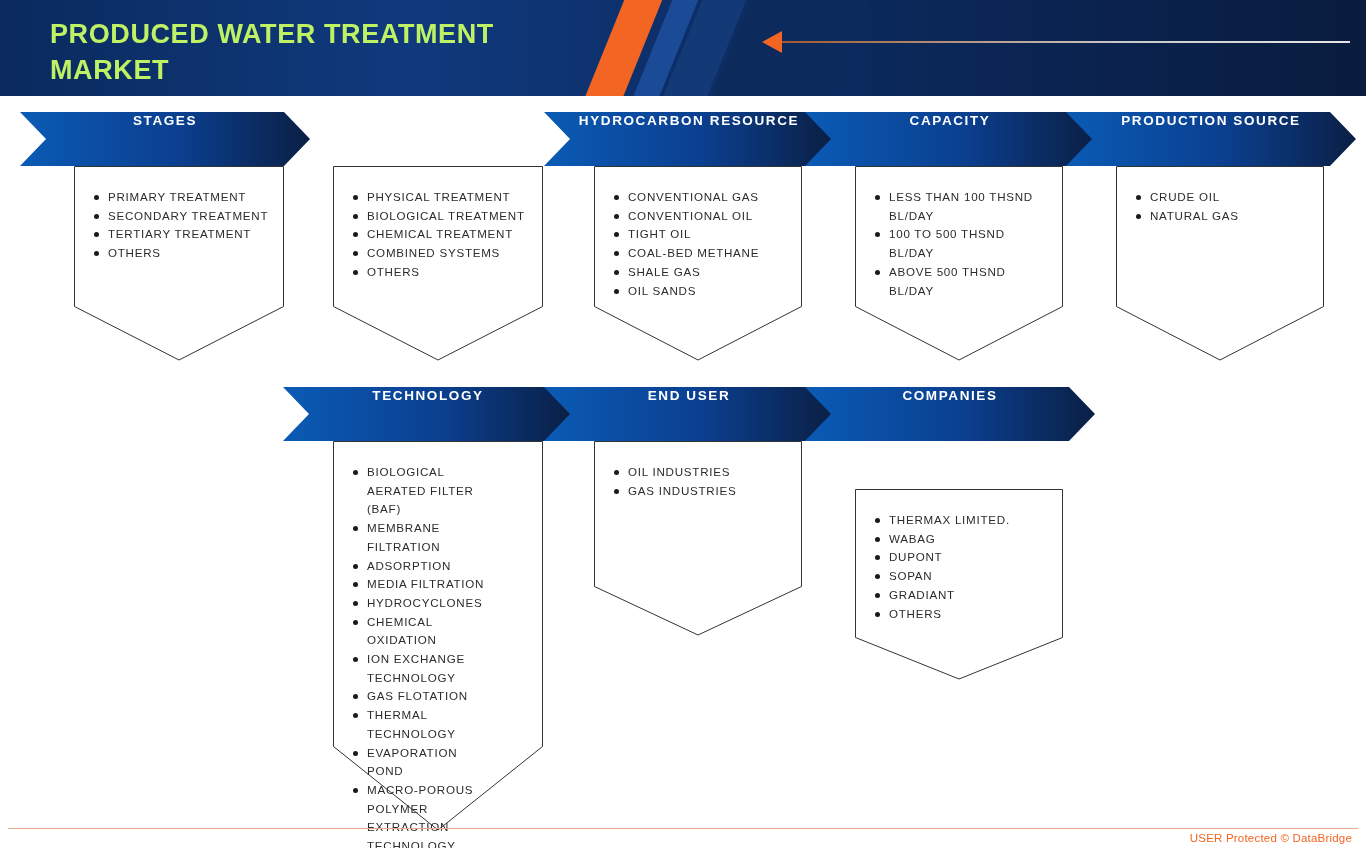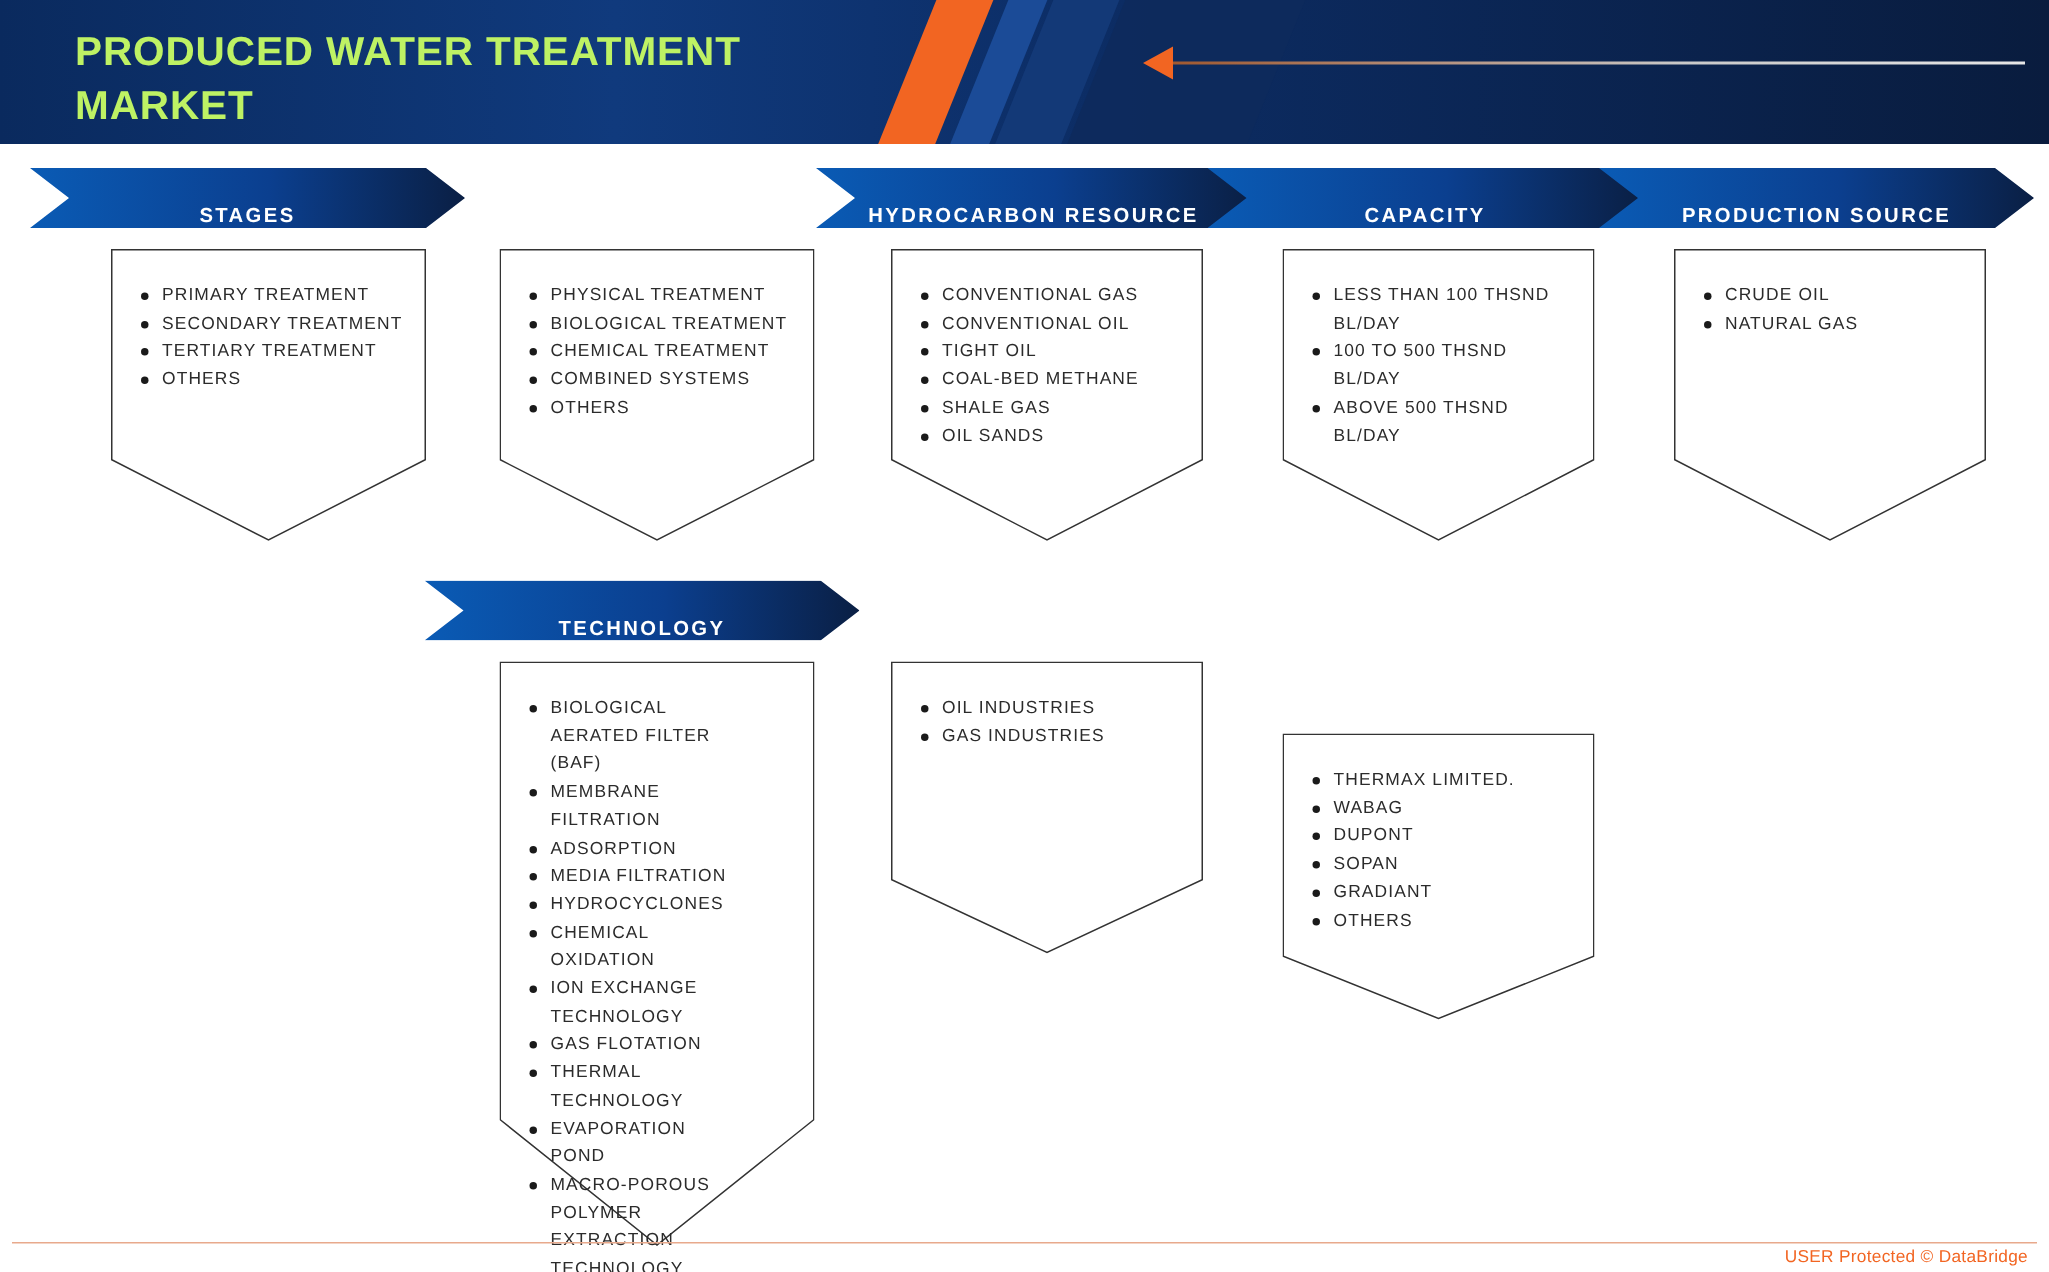--- a/index.html
+++ b/index.html
@@ -61,24 +61,24 @@
     left: 762px; top: 31px;
     width: 0; height: 0;
     border-top: 11px solid transparent;
     border-bottom: 11px solid transparent;
     border-right: 20px solid #f26522;
   }
 
   
   .chev {
     position: absolute;
-    height: 40px;
+    height: 54px;
     color: #ffffff;
     display: flex;
-    align-items: flex-end;
+    align-items: flex-start;
     justify-content: center;
     text-align: center;
     font-size: 13.5px;
     font-weight: bold;
     letter-spacing: 1.6px;
     text-transform: uppercase;
     padding: 0 26px;
     line-height: 17px;
     clip-path: polygon(0 0, calc(100% - 26px) 0, 100% 50%, calc(100% - 26px) 100%, 0 100%, 26px 50%);
   }
@@ -224,20 +224,26 @@
       </svg>
       <ul class="box-list">
         <li>CRUDE OIL</li>
         <li>NATURAL GAS</li>
       </ul>
     </div>
   </div>
 
   <div class="chev" style="left:283px; top:387px; width:290px; background:linear-gradient(90deg,#0a5bb5 0%,#0b3f8f 55%,#0a1f44 100%);">
     <span>TECHNOLOGY</span>
+  </div>
+  <div class="chev" style="left:544px; top:387px; width:290px; background:linear-gradient(90deg,#0a5bb5 0%,#0b3f8f 55%,#0a1f44 100%);">
+    <span>END USER</span>
+  </div>
+  <div class="chev" style="left:805px; top:387px; width:290px; background:linear-gradient(90deg,#0a5bb5 0%,#0b3f8f 55%,#0a1f44 100%);">
+    <span>COMPANIES</span>
   </div>
 
   <div class="boxwrap" style="left:333px; top:441px; width:174px;">
     <div class="box">
       <svg class="box-svg" width="210" height="390" viewBox="0 0 210 390">
         <polygon points="0.5,0.5 209.5,0.5 209.5,305.5 105,389 0.5,305.5" fill="#ffffff" stroke="#333333" stroke-width="1"></polygon>
       </svg>
       <ul class="box-list">
         <li>BIOLOGICAL AERATED FILTER (BAF)</li>
         <li>MEMBRANE FILTRATION</li>

